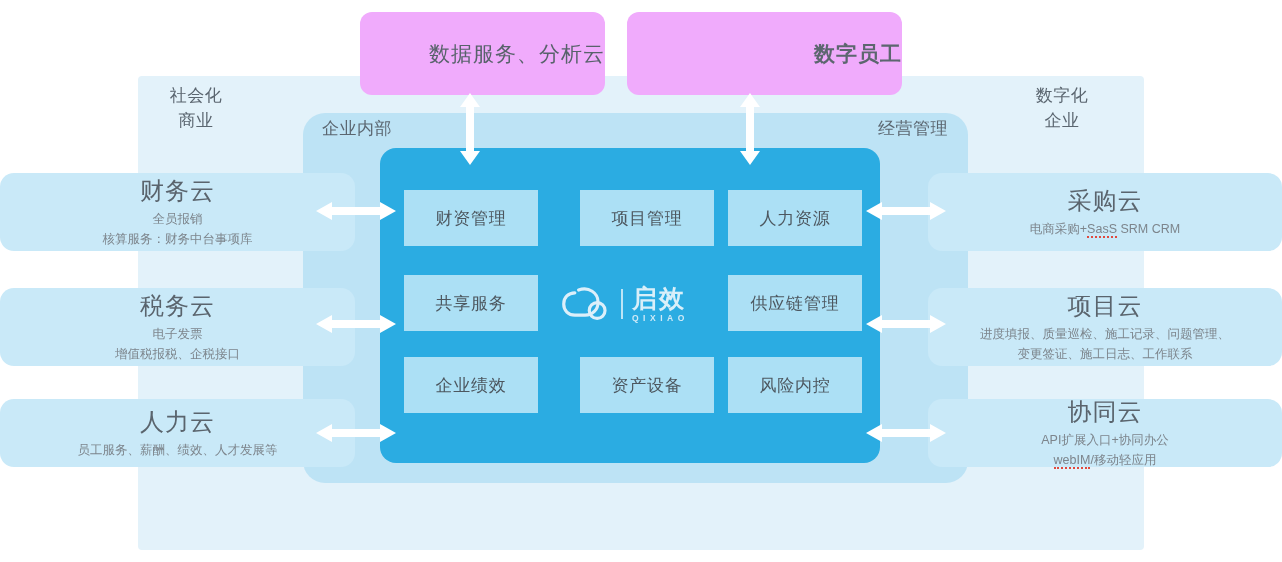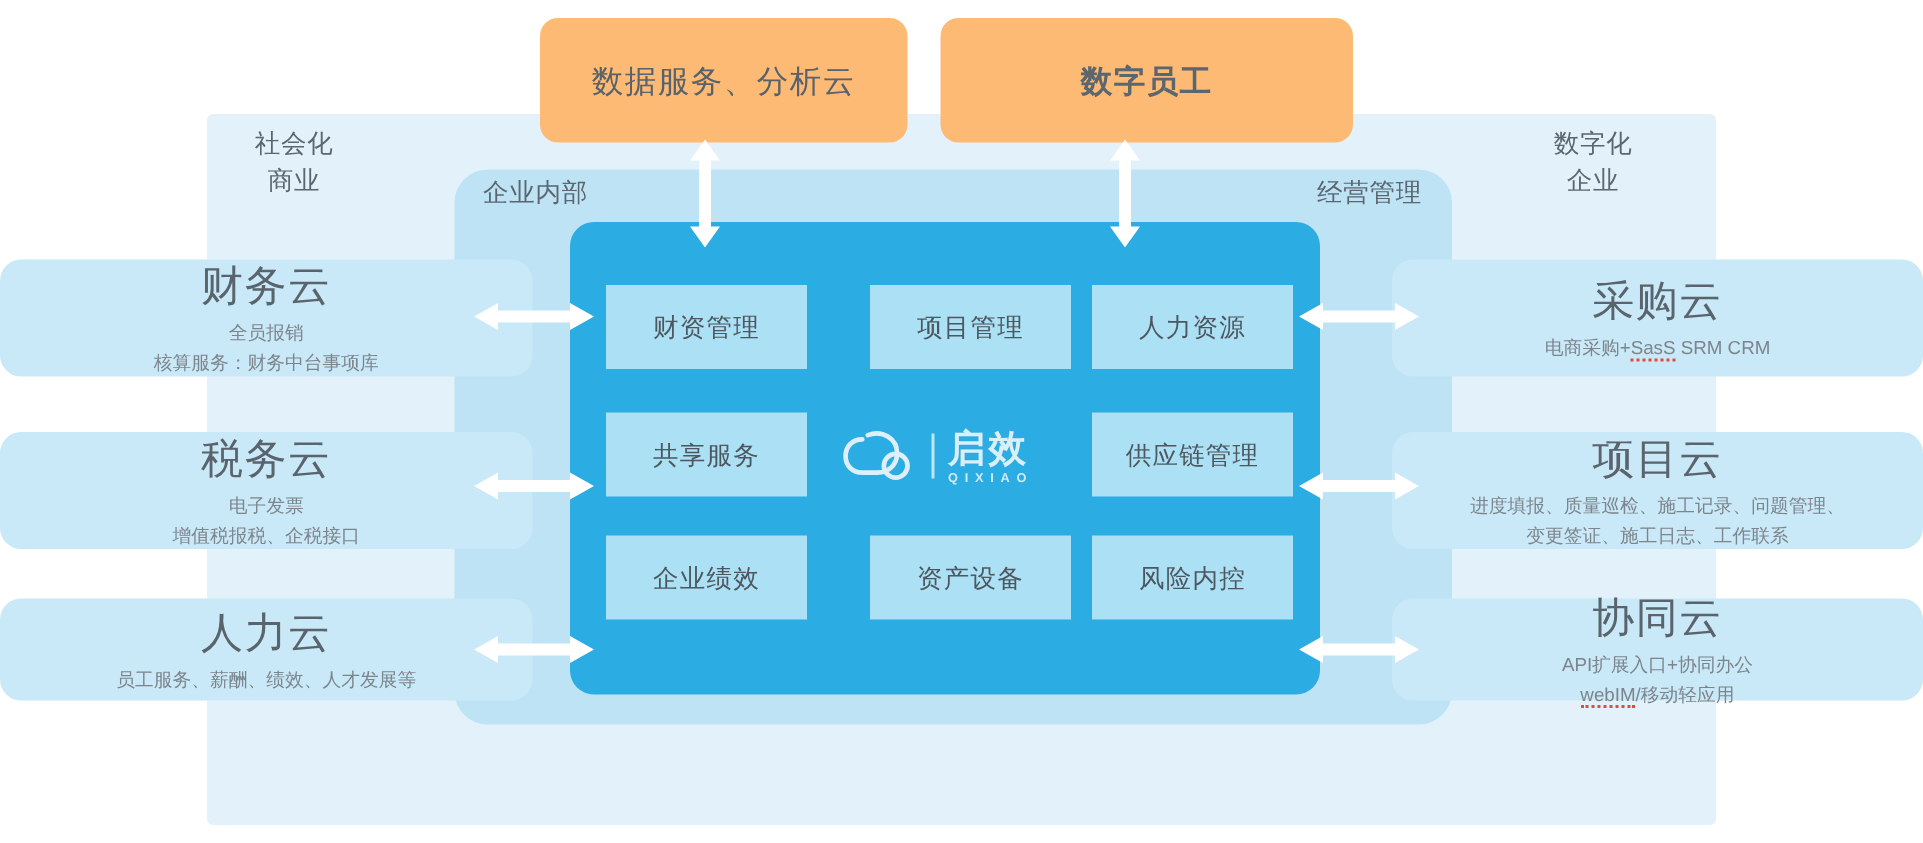--- a/index.html
+++ b/index.html
@@ -30,34 +30,34 @@
     position:absolute; color:#5b6670; font-size:17px; line-height:1.45;
     text-align:center; white-space:pre-line; letter-spacing:.5px;
   }
   .zone-social{ left:150px; top:84px; width:92px; }
   .zone-digital{ left:1016px; top:84px; width:92px; }
   .zone-internal{ left:322px; top:117px; width:110px; text-align:left; }
   .zone-mgmt{ left:878px; top:117px; width:110px; text-align:left; }
 
   
   .top-box{
-    position:absolute; background:#fdba74; border-radius:12px;
-    display:flex; align-items:center; justify-content:center;
+    position:absolute; background:#f0abfc; border-radius:12px;
+    display:flex; align-items:center; justify-content:flex-end;
     color:#58626b; font-size:21px; letter-spacing:1px;
   }
   .top-box.b1{ left:360px; top:12px; width:245px; height:83px; }
   .top-box.b2{ left:627px; top:12px; width:275px; height:83px; font-weight:bold; color:#5c666f;}
 
   
   .side-card{
     position:absolute; background:#c9e9f8; border-radius:14px;
     display:flex; flex-direction:column; align-items:center; justify-content:center;
     padding:6px 14px; text-align:center;
   }
-  .side-card .sc-title{ color:#5a646d; font-size:28px; letter-spacing:1px; margin-bottom:3px; }
+  .side-card .sc-title{ color:#5a646d; font-size:24px; letter-spacing:1px; margin-bottom:3px; }
   .side-card .sc-sub{ color:#7d858c; font-size:12.5px; line-height:1.55; white-space:pre-line; }
   .side-card.left { left:0px;  width:355px; }
   .side-card.right{ left:928px; width:354px; }
   .r1{ top:173px; height:78px; }
   .r2{ top:288px; height:78px; }
   .r3{ top:399px; height:68px; }
 
   .sp-err{ border-bottom:2px dotted #e04a3f; padding-bottom:0px; }
 
   

